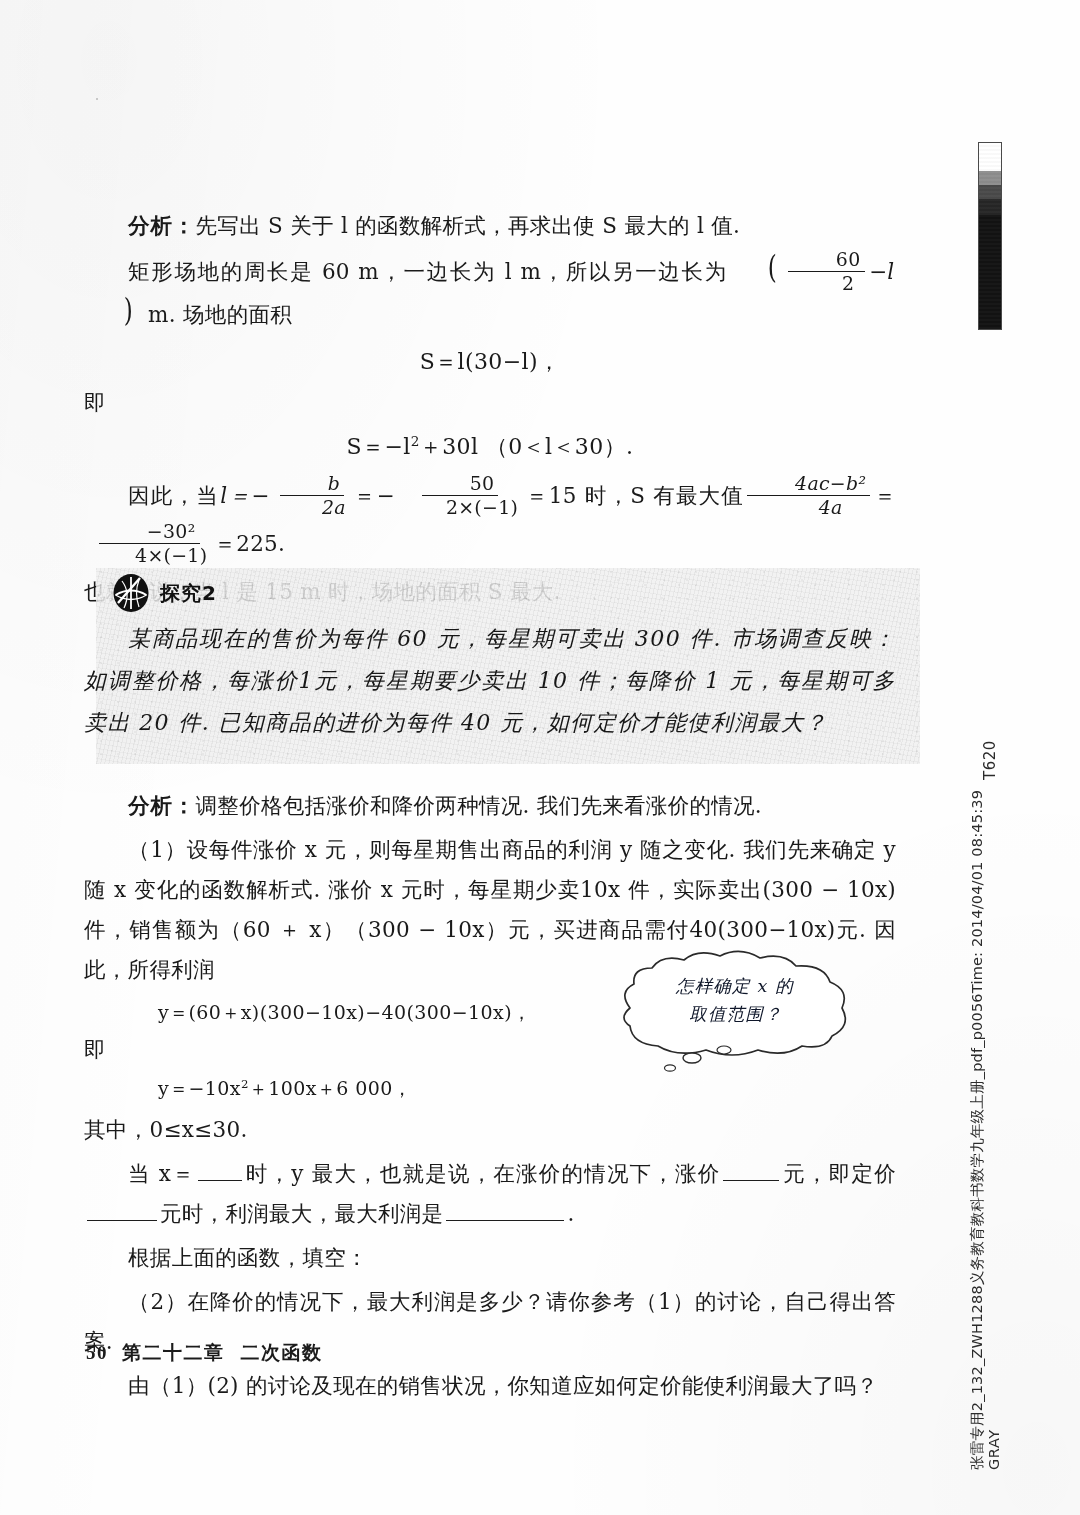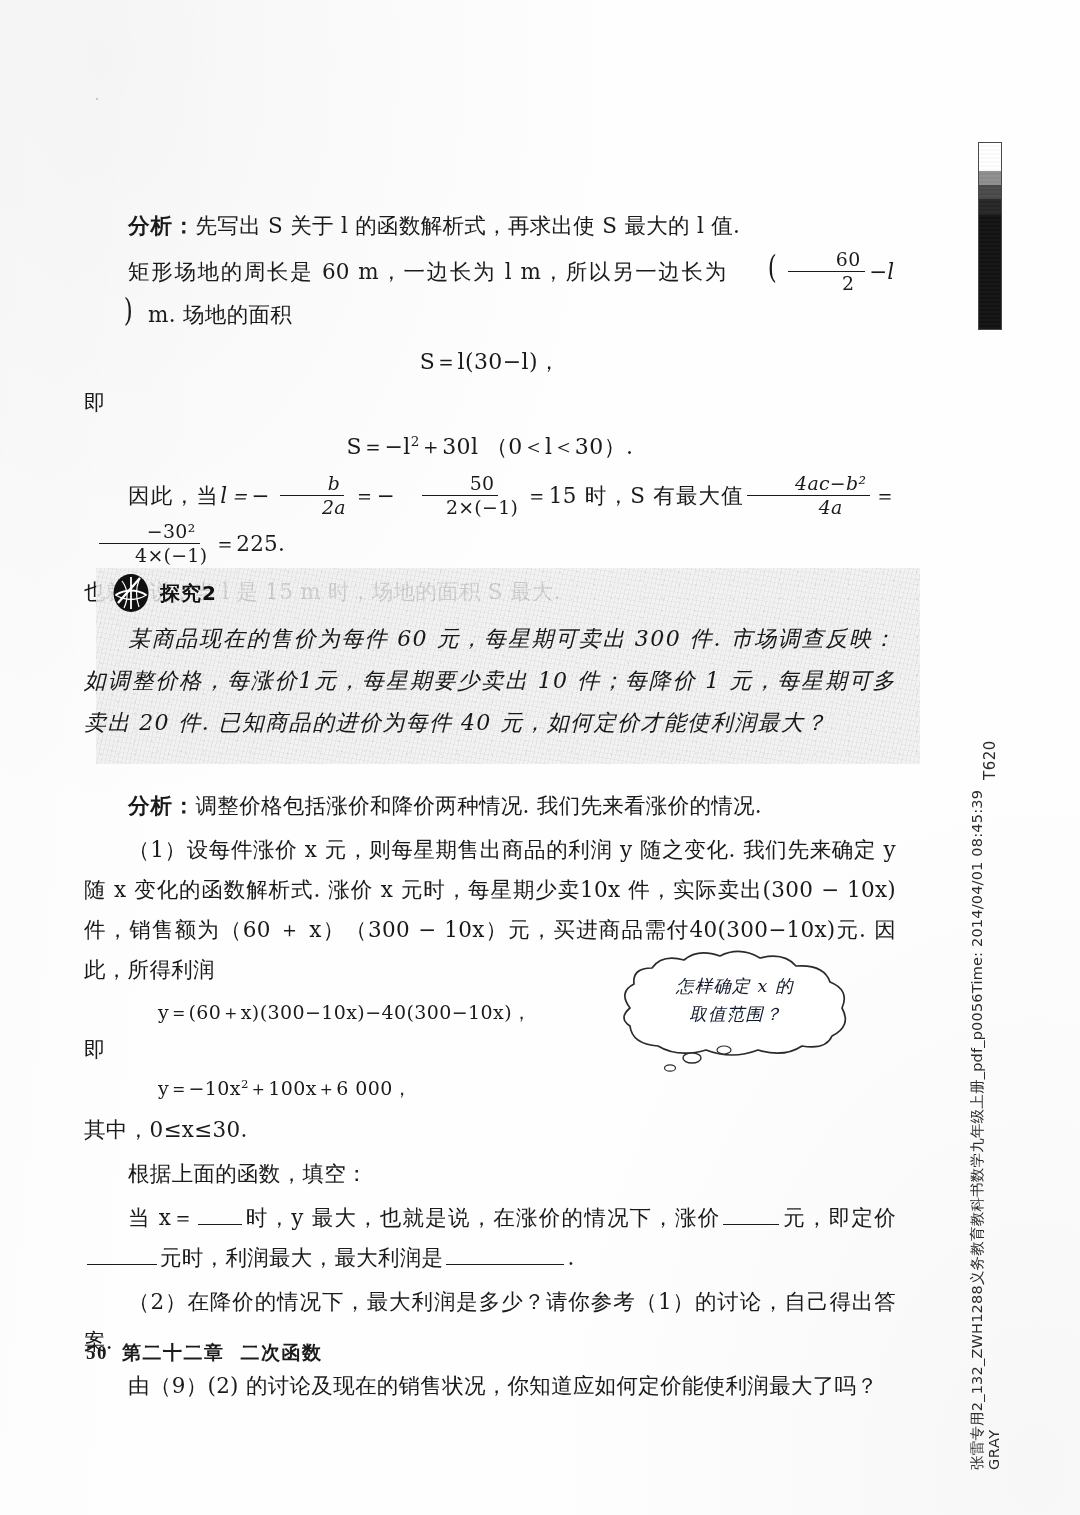--- a/index.html
+++ b/index.html
@@ -369,29 +369,29 @@
     <div class="eq-left">y＝(60＋x)(300−10x)−40(300−10x)，</div>
 
     <div class="connector">即</div>
 
     <div class="eq-left">
       <span>y＝−10x</span><sup class="pw">2</sup><span>＋100x＋6 000，</span>
     </div>
 
     <p class="para">其中，0≤x≤30.</p>
 
-    <p class="para indent">根据上面的函数，填空：</p>
-
     <p class="para indent">
       <span>当 x＝</span><span class="blank b-sm"></span><span>时，y 最大，也就是说，在涨价的情况下，涨价</span><span class="blank b-md"></span><span>元，即定价</span><span class="blank b-lg"></span><span>元时，利润最大，最大利润是</span><span class="blank b-xl"></span><span>.</span>
     </p>
 
+    <p class="para indent">根据上面的函数，填空：</p>
+
     <p class="para indent">（2）在降价的情况下，最大利润是多少？请你参考（1）的讨论，自己得出答案.</p>
 
-    <p class="para indent">由（9）(2) 的讨论及现在的销售状况，你知道应如何定价能使利润最大了吗？</p>
+    <p class="para indent">由（1）(2) 的讨论及现在的销售状况，你知道应如何定价能使利润最大了吗？</p>
   </div>
 
   <div id="thought-bubble">
     <svg width="300" height="128" viewBox="0 0 300 128" aria-hidden="true">
       <path d="M42 62
                Q30 46 46 38
                Q44 22 64 22
                Q74 8 96 14
                Q110 2 132 10
                Q152 0 172 12

